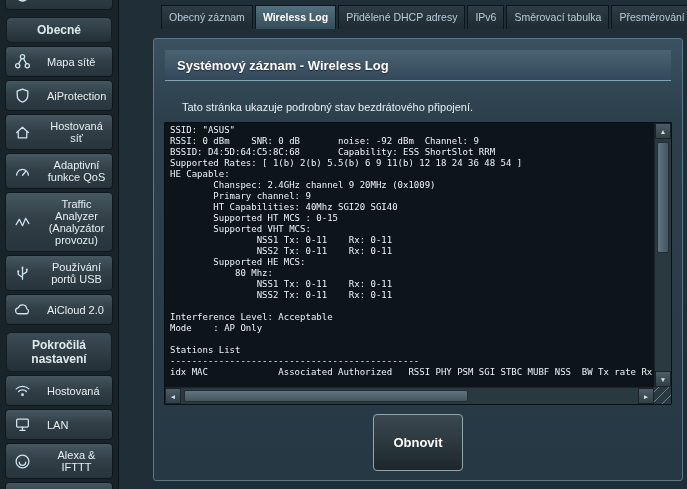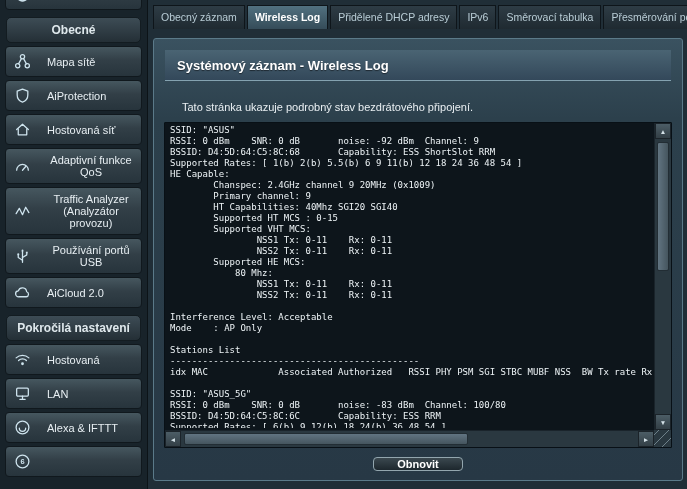--- a/index.html
+++ b/index.html
@@ -7,21 +7,21 @@
   body {
     width:687px; height:489px; overflow:hidden;
     background:#202e37;
     font-family:"Liberation Sans", sans-serif;
     -webkit-font-smoothing:antialiased;
   }
   .screen { position:relative; width:687px; height:489px; overflow:hidden; }
 
   
   .sidebar {
-    position:absolute; left:0; top:0; width:148px; height:489px;
+    position:absolute; left:0; top:0; width:119px; height:489px;
     background:#18232a; border-right:1px solid #0c1317; overflow:hidden;
     padding:0 0 4px 0;
   }
   .nav-item {
     display:flex; align-items:center; gap:15px;
     margin:3px 5px 0 5px; padding:5px 6px;
     min-height:31px;
     background:linear-gradient(180deg,#46575f 0%, #323f47 45%, #27343c 100%);
     border:1px solid #10181d; border-radius:4px;
     color:#e7eef2; font-size:11px; line-height:12px;
@@ -36,21 +36,21 @@
   .icon svg text { fill:#cfe4ee; stroke:none; font-family:"Liberation Sans",sans-serif; font-weight:bold; }
   .section-header {
     margin:7px 6px 2px 6px; padding:5px 4px;
     text-align:center; font-size:12px; font-weight:bold; color:#dfe8ec;
     background:linear-gradient(180deg,#3d4c55 0%, #242f36 100%);
     border:1px solid #131c21; border-radius:5px;
   }
 
   
   .main { position:absolute; left:149px; top:0; right:0; bottom:0; }
-  .tabbar { position:absolute; top:5px; left:4px; right:2px; display:flex; gap:2px; }
+  .tabbar { position:absolute; top:5px; left:12px; right:2px; display:flex; gap:2px; }
   .tab {
     padding:5px 7px 6px 7px; white-space:nowrap;
     font-size:10.5px; color:#b9cdd6;
     background:linear-gradient(180deg,#2e3c45 0%, #1f2a31 100%);
     border:1px solid #0e151a; border-bottom:none;
     cursor:pointer;
   }
   .tab.active {
     background:linear-gradient(180deg,#51707f 0%, #354c59 100%);
     color:#ffffff; font-weight:bold;
@@ -106,22 +106,22 @@
   }
   .grip {
     position:absolute; right:0; bottom:0; width:17px; height:17px;
     background:#2a3840;
     background-image:repeating-linear-gradient(135deg, transparent 0 3px, #6e8089 3px 4px, transparent 4px 7px);
     cursor:nwse-resize;
   }
 
   .btnrow { display:flex; justify-content:center; padding:5px 0 9px 0; }
   .refresh {
-    min-width:90px; padding:0 18px;
-    font-family:"Liberation Sans", sans-serif; font-size:11px; font-weight:bold; color:#ffffff;
+    min-width:90px; padding:20px 18px;
+    font-family:"Liberation Sans", sans-serif; font-size:13px; font-weight:bold; color:#ffffff;
     background:linear-gradient(180deg,#3b484f 0%, #1d272d 100%);
     border:1px solid #93a6ae; border-radius:4px; cursor:pointer;
   }
 </style>
 </head>
 <body>
 
 <div class="screen">
 
   <aside class="sidebar">

